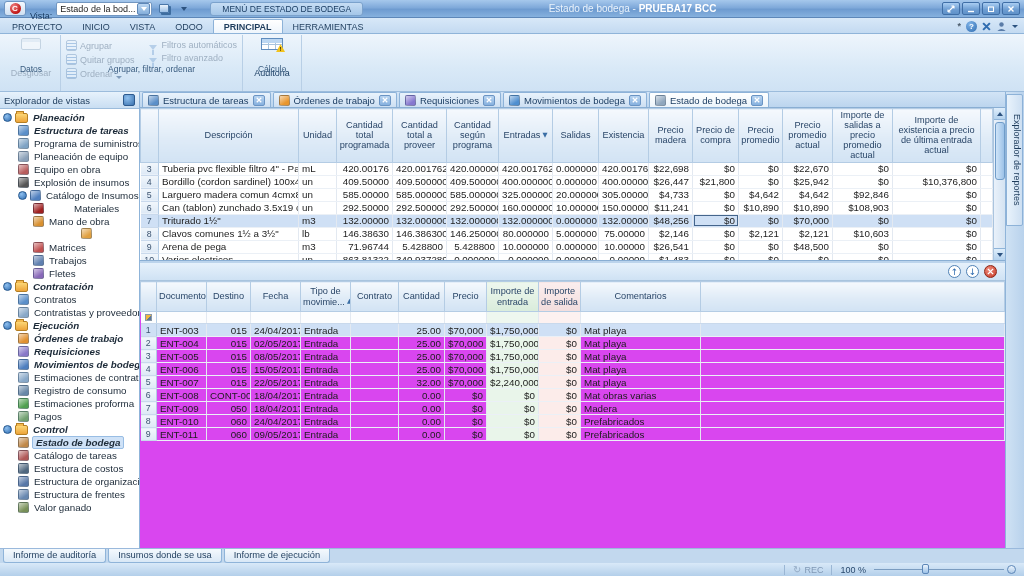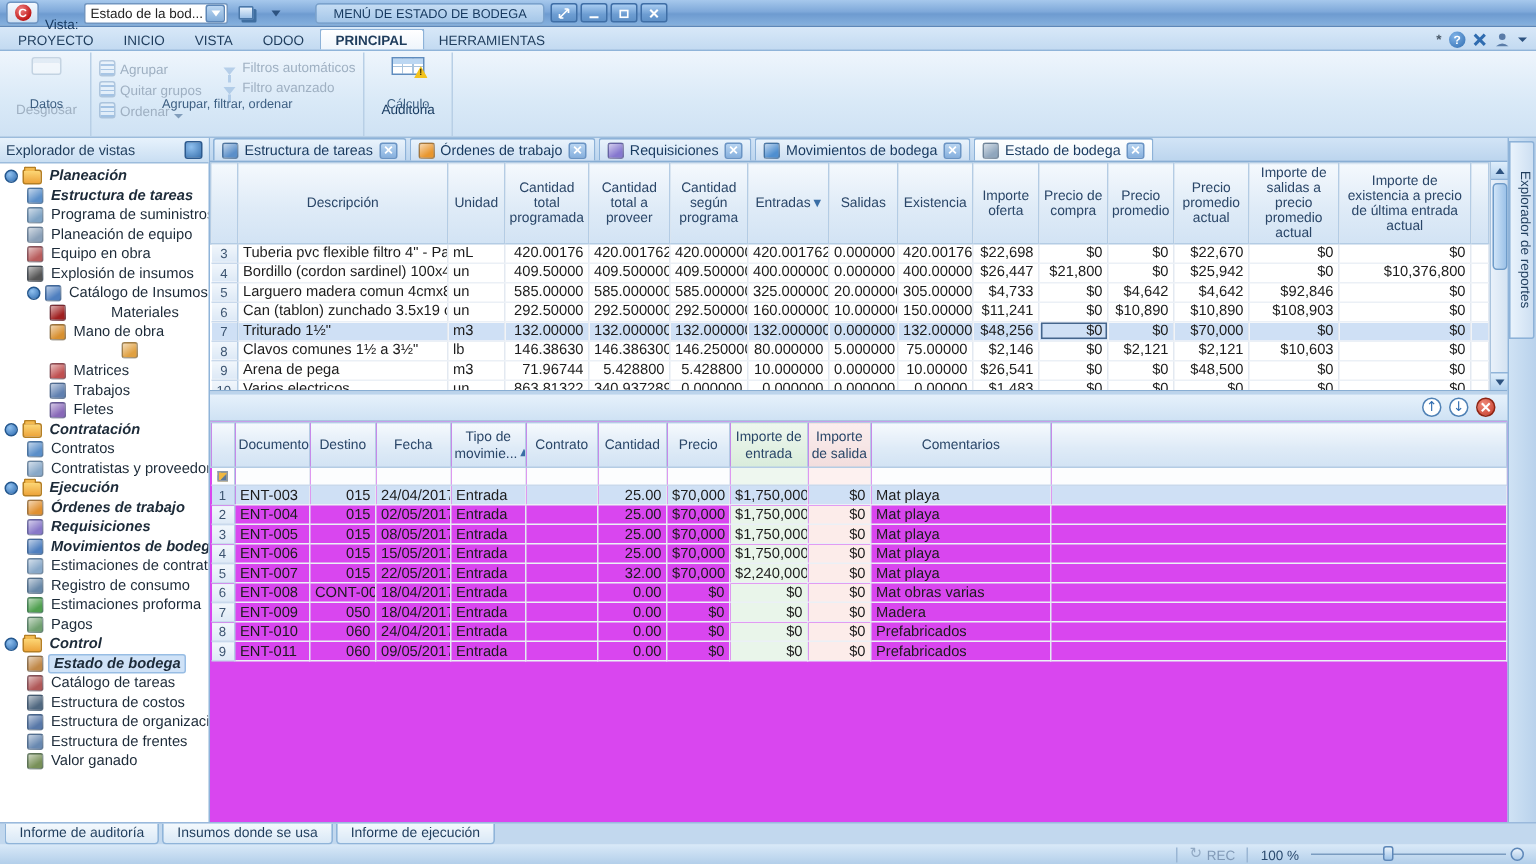--- a/index.html
+++ b/index.html
@@ -192,20 +192,21 @@
           <span class="tri-dn"></span>
         </span>
     </div>
     <span class="qat-btn">
         <span class="layers"></span>
       </span>
     <span class="qat-btn qat-chev">
         <span class="tri-dn"></span>
       </span>
     <div class="menu-tab">MENÚ DE ESTADO DE BODEGA</div>
+    <div class="win-title"><span>Estado de bodega - </span><b>PRUEBA17 BCC</b></div>
     <div class="winbtns">
       <span class="wbtn">
           <svg viewBox="0 0 8 8" width="8" height="8">
             <path d="M1 7 L7 1 M1 7 v-2.6 M1 7 h2.6 M7 1 v2.6 M7 1 h-2.6" stroke="#fff" stroke-width="1.1" fill="none"></path>
           </svg>
         </span>
       <span class="wbtn">
           <svg viewBox="0 0 8 8" width="8" height="8">
             <path d="M1 6.5 h6" stroke="#fff" stroke-width="1.4" fill="none"></path>
           </svg>
@@ -514,21 +515,21 @@
                 <tr>
                   <th><span></span></th>
                   <th><span>Descripción</span></th>
                   <th><span>Unidad</span></th>
                   <th><span>Cantidad total programada</span></th>
                   <th><span>Cantidad total a proveer</span></th>
                   <th><span>Cantidad según programa</span></th>
                   <th><span>Entradas</span><span class="sortmark">▼</span></th>
                   <th><span>Salidas</span></th>
                   <th><span>Existencia</span></th>
-                  <th><span>Importe oferta</span></th>
+                  <th><span>Precio madera</span></th>
                   <th><span>Precio de compra</span></th>
                   <th><span>Precio promedio</span></th>
                   <th><span>Precio promedio actual</span></th>
                   <th><span>Importe de salidas a precio promedio actual</span></th>
                   <th><span>Importe de existencia a precio de última entrada actual</span></th>
                   <th></th>
                 </tr>
               </thead>
               <tbody>
                 <tr>

